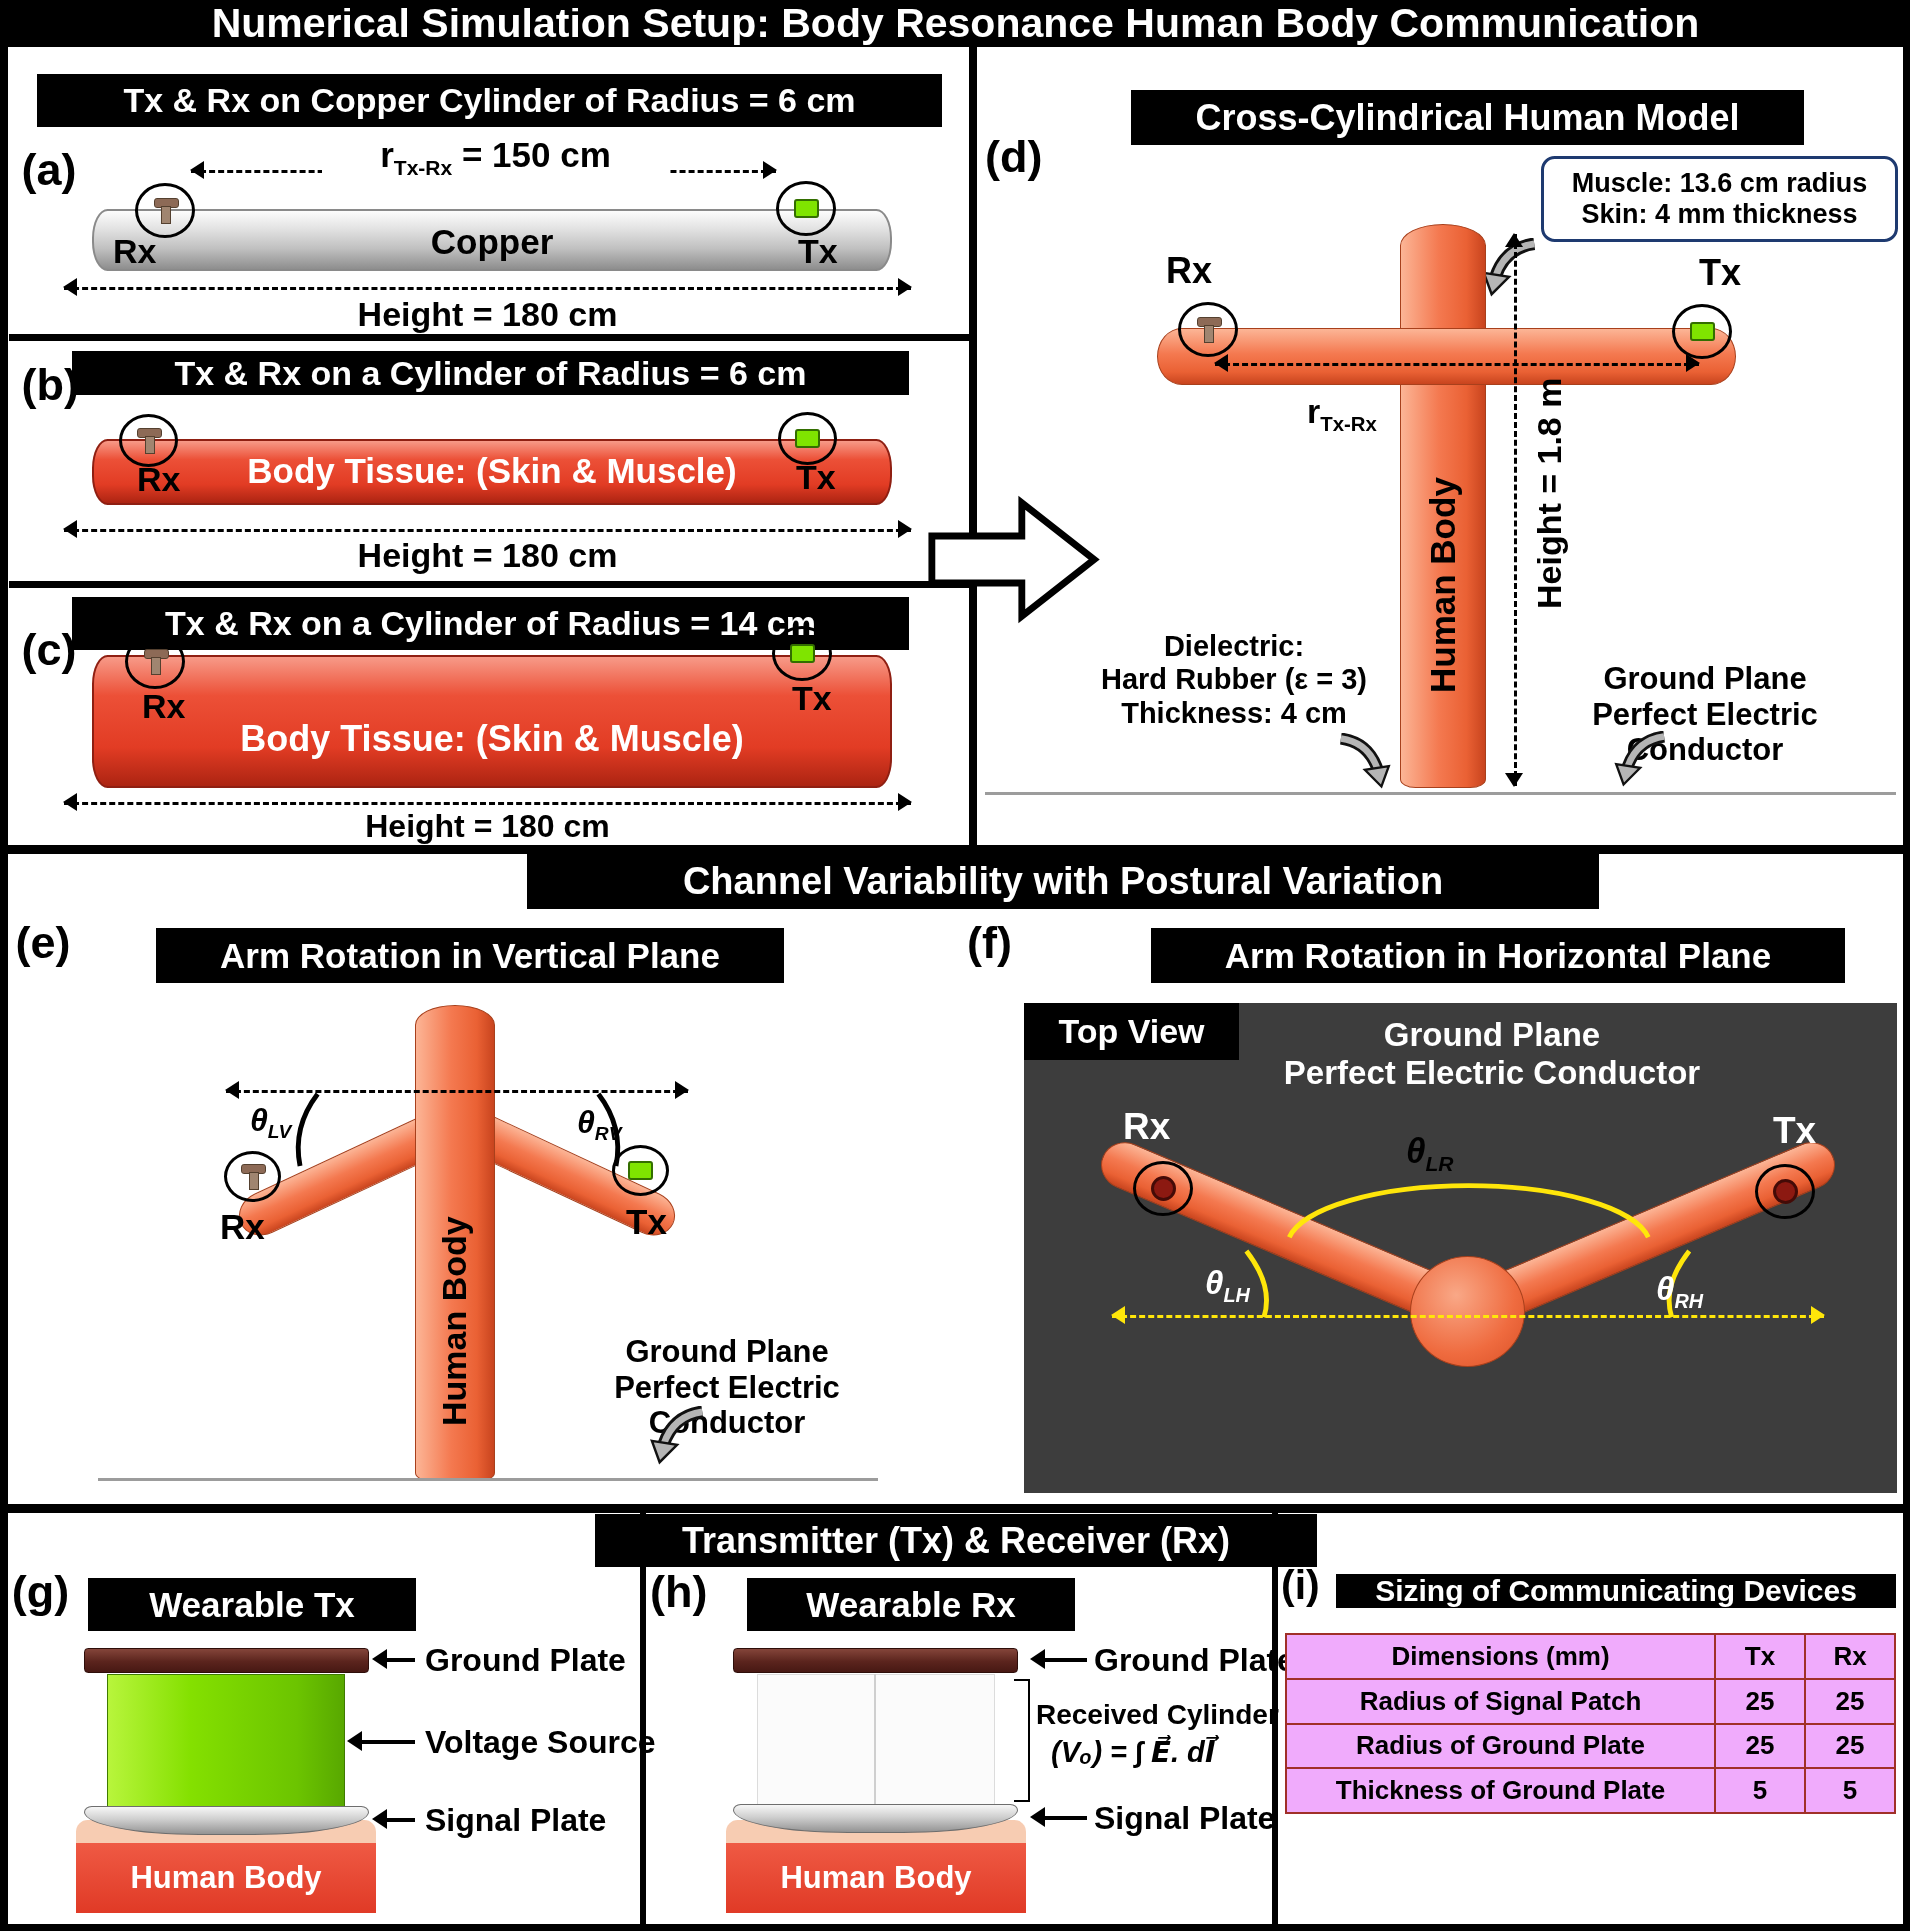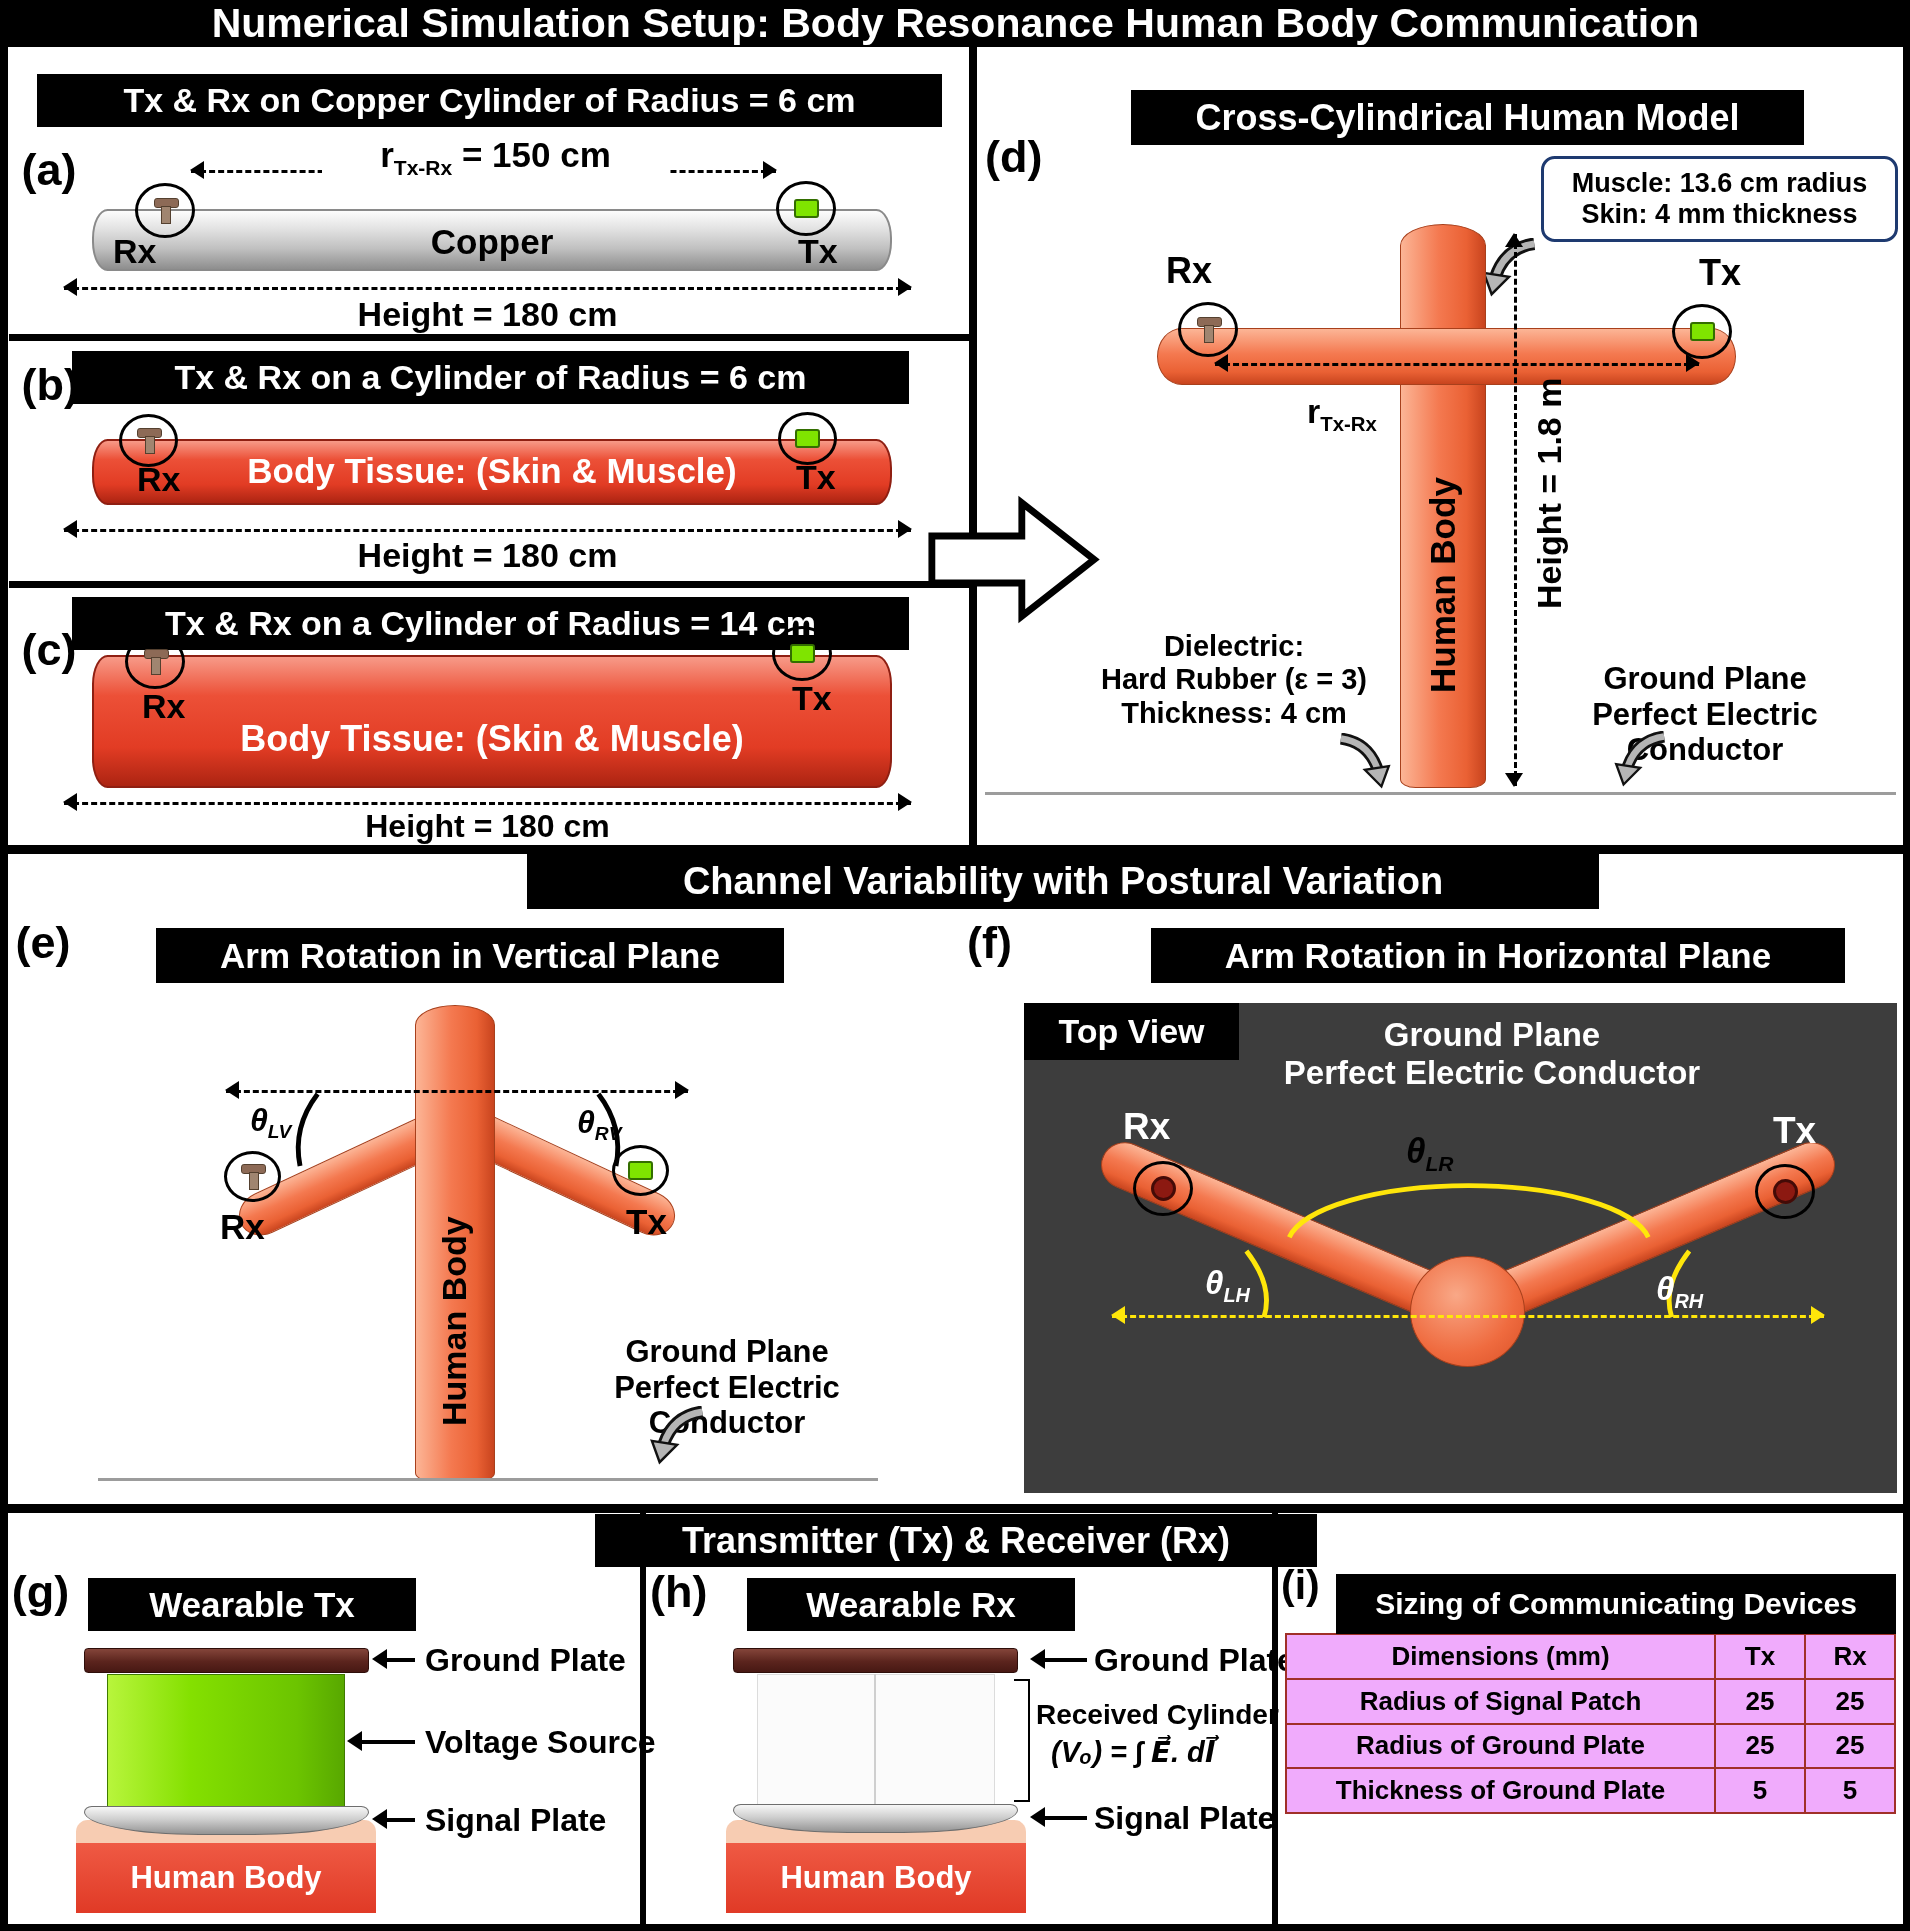--- a/index.html
+++ b/index.html
@@ -67,21 +67,21 @@
     <div class="antenna"></div>
   </div>
 <div class="lbl" style="left:113px;top:232px;font-size:34px;z-index:8">Rx</div>
 <div class="ring" style="left:776px;top:181px;width:60px;height:55px">
     <div class="chip"></div>
   </div>
 <div class="lbl" style="left:798px;top:232px;font-size:34px;z-index:8">Tx</div>
 <div class="harrow" style="left:64px;top:287px;width:847px"></div>
 <div class="lbl ctr" style="left:0;top:295px;width:975px;font-size:34px">Height = 180 cm</div>
 
-<div class="hdr" style="left:72px;top:351px;width:837px;height:53px;font-size:34px">Tx &amp; Rx on a Cylinder of Radius = 6 cm</div>
+<div class="hdr" style="left:72px;top:351px;width:837px;height:44px;font-size:34px">Tx &amp; Rx on a Cylinder of Radius = 6 cm</div>
 <div class="tag" style="left:21.5px;top:359px">(b)</div>
 <div class="cyl-red" style="left:92px;top:439px;width:800px;height:66px"></div>
 <div class="lbl ctr" style="left:92px;top:451px;width:800px;font-size:35px;color:#fff;z-index:8">Body Tissue: (Skin &amp; Muscle)</div>
 <div class="ring" style="left:119px;top:414px;width:59px;height:53px">
     <div class="antenna"></div>
   </div>
 <div class="lbl" style="left:137px;top:460px;font-size:34px;z-index:8">Rx</div>
 <div class="ring" style="left:778px;top:412px;width:59px;height:53px">
     <div class="chip"></div>
   </div>
@@ -244,21 +244,21 @@
 <div class="lens" style="left:733px;top:1804px;width:285px;height:29px"></div>
 <div class="abs" style="left:1014px;top:1679px;width:15.6px;height:123px;border:2.9px solid #000;border-left:none"></div>
 <div class="ptr" style="left:1036px;top:1658px;width:51px"></div>
 <div class="lbl" style="left:1094px;top:1642px;font-size:32px">Ground Plate</div>
 <div class="lbl" style="left:1036px;top:1699px;font-size:28px">Received Cylinder</div>
 <div class="lbl" style="left:1051px;top:1736px;font-size:29px;font-style:italic">(Vₒ) = ∫ E⃗. dl⃗</div>
 <div class="ptr" style="left:1036px;top:1816px;width:51px"></div>
 <div class="lbl" style="left:1094px;top:1800px;font-size:32px">Signal Plate</div>
 
 <div class="tag" style="left:1281px;top:1562px;font-size:41px">(i)</div>
-<div class="hdr" style="left:1336px;top:1574px;width:560px;height:60px;font-size:30px">Sizing of Communicating Devices</div>
+<div class="hdr" style="left:1336px;top:1574px;width:560px;height:34px;font-size:30px">Sizing of Communicating Devices</div>
 <table class="size" style="left:1285px;top:1633px;width:611px">
   <colgroup>
       <col style="width:429px">
       <col>
       <col>
     </colgroup>
   <tbody>
       <tr>
     <td>Dimensions (mm)</td>
     <td>Tx</td>

